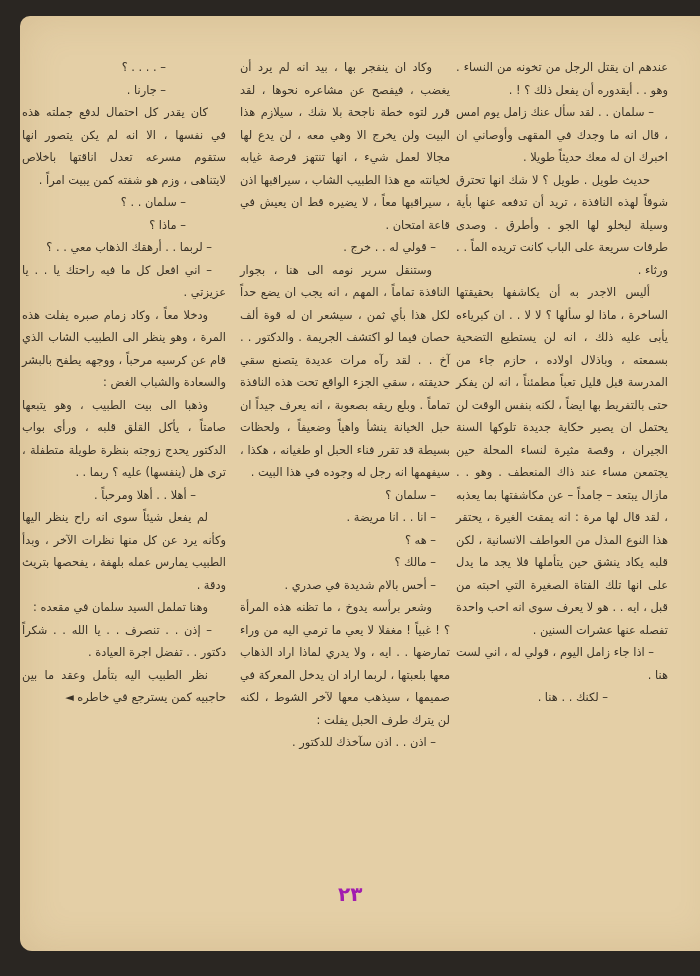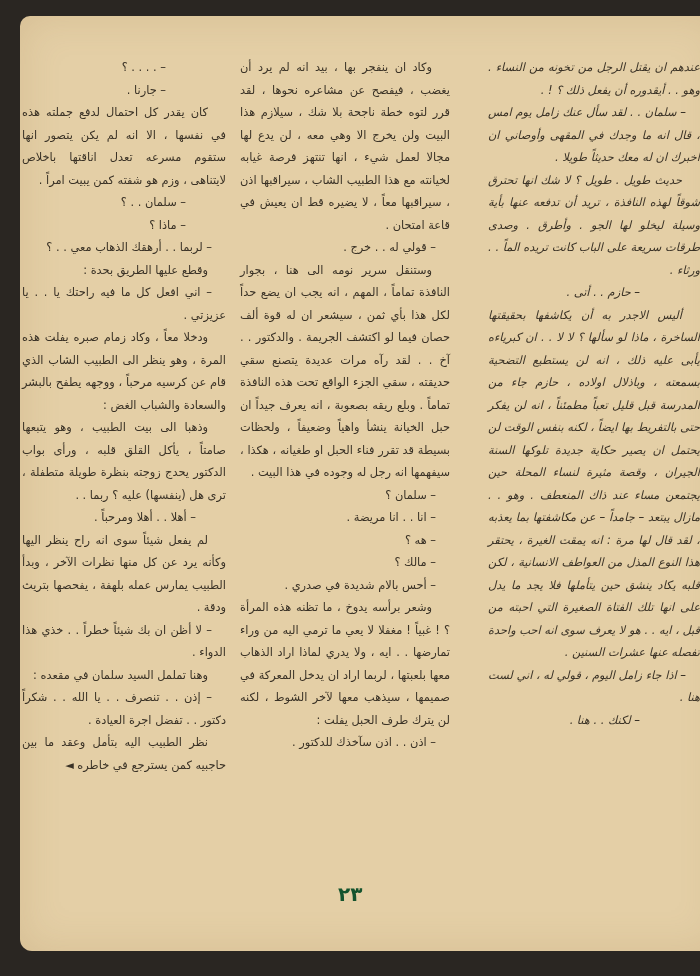--- a/index.html
+++ b/index.html
@@ -20,45 +20,44 @@
   .col {
     position: absolute;
     top: 40px;
     direction: rtl;
     text-align: justify;
     color: #3a3226;
     font-family: "DejaVu Sans", sans-serif;
     font-size: 11.4px;
     line-height: 22.5px;
   }
-  .col-right { left: 468px; width: 212px; font-style: italic; }
+  .col-right { left: 436px; width: 212px; }
   .col-mid   { left: 220px; width: 210px; }
   .col-left  { left: 0px;  width: 204px; padding-left: 2px; }
   .col p { margin: 0; padding: 0; }
   .col p.indent { text-indent: 18px; }
   .col p.dialog { text-indent: 14px; }
   .page-number {
     position: absolute;
     left: 318px; top: 866px;
     font-family: "DejaVu Sans", sans-serif;
     font-size: 20px; font-weight: bold;
-    color: #14532d;
+    color: #a21caf;
     direction: rtl;
   }
 </style>
 </head>
 <body>
 
 <div class="page">
 
   <div class="col col-right">
     <p>عندهم ان يقتل الرجل من تخونه من النساء . وهو . . أيقدوره أن يفعل ذلك ؟ ! .</p>
     <p class="dialog">– سلمان . . لقد سأل عنك زامل يوم امس ، قال انه ما وجدك في المقهى وأوصاني ان اخبرك ان له معك حديثاً طويلا .</p>
     <p class="indent">حديث طويل . طويل ؟ لا شك انها تحترق شوقاً لهذه النافذة ، تريد أن تدفعه عنها بأية وسيلة ليخلو لها الجو . وأطرق . وصدى طرقات سريعة على الباب كانت تريده الماً . . ورثاء .</p>
-    <p class="dialog" style="text-indent:60px">– حازم . . أتى .</p>
     <p class="indent">أليس الاجدر به أن يكاشفها بحقيقتها الساخرة ، ماذا لو سألها ؟ لا لا . . ان كبرياءه يأبى عليه ذلك ، انه لن يستطيع التضحية بسمعته ، وباذلال اولاده ، حازم جاء من المدرسة قبل قليل تعباً مطمئناً ، انه لن يفكر حتى بالتفريط بها ايضاً ، لكنه بنفس الوقت لن يحتمل ان يصير حكاية جديدة تلوكها السنة الجيران ، وقصة مثيرة لنساء المحلة حين يجتمعن مساء عند ذاك المنعطف . وهو . . مازال يبتعد – جامداً – عن مكاشفتها بما يعذبه ، لقد قال لها مرة : انه يمقت الغيرة ، يحتقر هذا النوع المذل من العواطف الانسانية ، لكن قلبه يكاد ينشق حين يتأملها فلا يجد ما يدل على انها تلك الفتاة الصغيرة التي احبته من قبل ، ايه . . هو لا يعرف سوى انه احب واحدة تفصله عنها عشرات السنين .</p>
     <p class="dialog">– اذا جاء زامل اليوم ، قولي له ، اني لست هنا .</p>
     <p class="dialog" style="text-indent:60px">– لكنك . . هنا .</p>
   </div>
 
   <div class="col col-mid">
     <p class="indent">وكاد ان ينفجر بها ، بيد انه لم يرد أن يغضب ، فيفصح عن مشاعره نحوها ، لقد قرر لتوه خطة ناجحة بلا شك ، سيلازم هذا البيت ولن يخرج الا وهي معه ، لن يدع لها مجالا لعمل شيء ، انها تنتهز فرصة غيابه لخيانته مع هذا الطبيب الشاب ، سيراقبها اذن ، سيراقبها معاً ، لا يضيره قط ان يعيش في قاعة امتحان .</p>
     <p class="dialog">– قولي له . . خرج .</p>
     <p class="indent">وستنقل سرير نومه الى هنا ، بجوار النافذة تماماً ، المهم ، انه يجب ان يضع حداً لكل هذا بأي ثمن ، سيشعر ان له قوة ألف حصان فيما لو اكتشف الجريمة . والدكتور . . آخ . . لقد رآه مرات عديدة يتصنع سقي حديقته ، سقي الجزء الواقع تحت هذه النافذة تماماً . وبلع ريقه بصعوبة ، انه يعرف جيداً ان حبل الخيانة ينشأ واهياً وضعيفاً ، ولحظات بسيطة قد تقرر فناء الحبل او طغيانه ، هكذا ، سيفهمها انه رجل له وجوده في هذا البيت .</p>
     <p class="dialog">– سلمان ؟</p>
@@ -70,26 +69,24 @@
     <p class="dialog">– اذن . . اذن سآخذك للدكتور .</p>
   </div>
 
   <div class="col col-left">
     <p class="dialog" style="text-indent:60px">– . . . . ؟</p>
     <p class="dialog" style="text-indent:60px">– جارنا .</p>
     <p class="indent">كان يقدر كل احتمال لدفع جملته هذه في نفسها ، الا انه لم يكن يتصور انها ستقوم مسرعه تعدل اناقتها باخلاص لايتناهى ، وزم هو شفته كمن يبيت امراً .</p>
     <p class="dialog" style="text-indent:40px">– سلمان . . ؟</p>
     <p class="dialog" style="text-indent:40px">– ماذا ؟</p>
     <p class="dialog">– لربما . . أرهقك الذهاب معي . . ؟</p>
-    <p class="indent">وقطع عليها الطريق بحدة :</p>
     <p class="dialog">– اني افعل كل ما فيه راحتك يا . . يا عزيزتي .</p>
     <p class="indent">ودخلا معاً ، وكاد زمام صبره يفلت هذه المرة ، وهو ينظر الى الطبيب الشاب الذي قام عن كرسيه مرحباً ، ووجهه يطفح بالبشر والسعادة والشباب الغض :</p>
     <p class="indent">وذهبا الى بيت الطبيب ، وهو يتبعها صامتاً ، يأكل القلق قلبه ، ورأى بواب الدكتور يحدج زوجته بنظرة طويلة متطفلة ، ترى هل (ينفسها) عليه ؟ ربما . .</p>
     <p class="dialog" style="text-indent:30px">– أهلا . . أهلا ومرحباً .</p>
     <p class="indent">لم يفعل شيئاً سوى انه راح ينظر اليها وكأنه يرد عن كل منها نظرات الآخر ، وبدأ الطبيب يمارس عمله بلهفة ، يفحصها بتريث ودقة .</p>
-    <p class="dialog">– لا أظن ان بك شيئاً خطراً . . خذي هذا الدواء .</p>
     <p class="indent">وهنا تململ السيد سلمان في مقعده :</p>
     <p class="dialog">– إذن . . تنصرف . . يا الله . . شكراً دكتور . . تفضل اجرة العيادة .</p>
     <p class="indent">نظر الطبيب اليه بتأمل وعقد ما بين حاجبيه كمن يسترجع في خاطره ◄</p>
   </div>
 
   <div class="page-number">٢٣</div>
 </div>
 
 </body></html>

